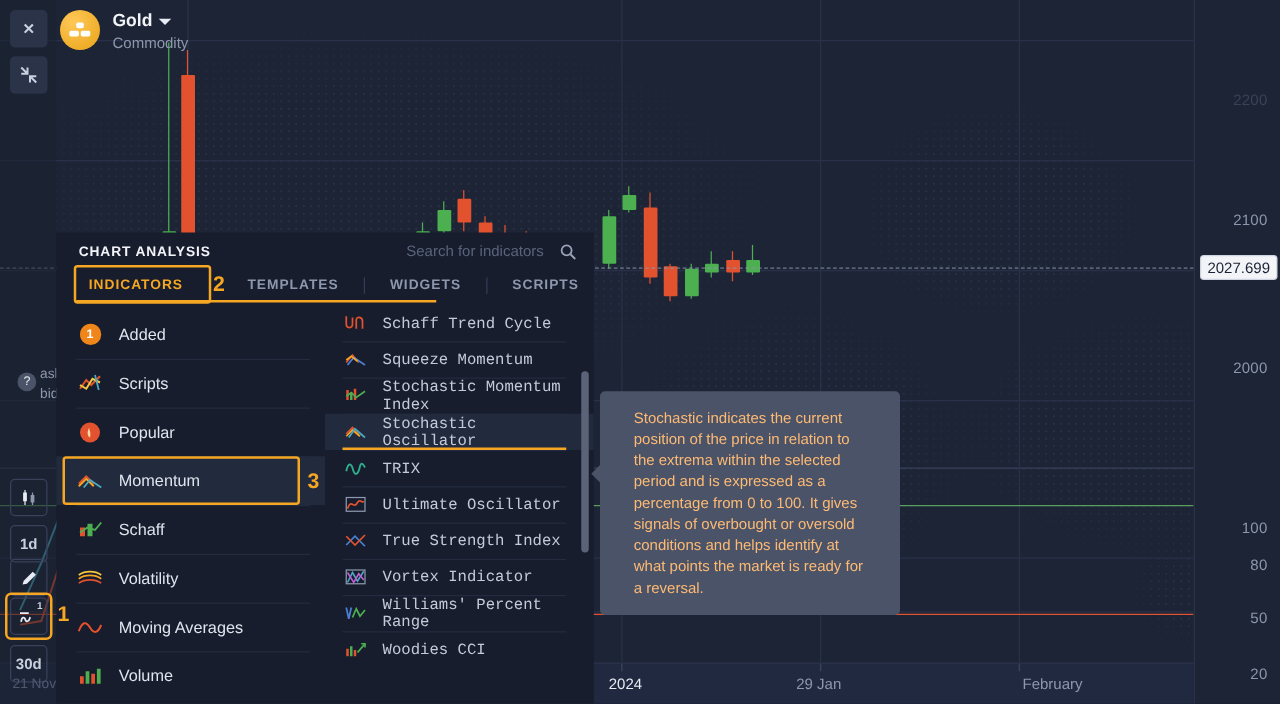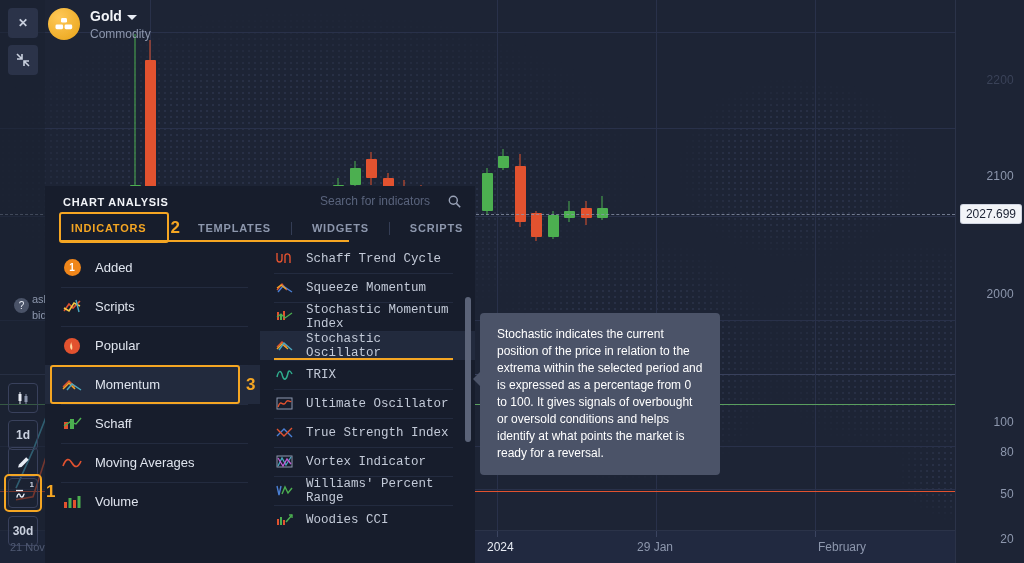--- a/index.html
+++ b/index.html
@@ -124,21 +124,21 @@
   }
   #panel-head{ position:relative; height:56px; flex:none; }
   #panel-title{
     position:absolute; left:18px; top:10px; font-size:11px; font-weight:bold;
     color:#f2f4f8; letter-spacing:.7px;
   }
   #search-box{
     position:absolute; right:14px; top:8px; display:flex; align-items:center; gap:8px;
   }
   #search-input{
-    background:transparent; border:0; outline:0; text-align:left;
+    background:transparent; border:0; outline:0; text-align:center;
     font-family:inherit; font-size:12px; color:#6d7890; width:120px;
   }
   #search-input::placeholder{ color:#59637c; }
   #tabs{
     position:absolute; left:16px; right:0; top:28px; height:28px;
     display:flex; align-items:center; gap:0;
   }
   .tab{
     font-size:11px; font-weight:bold; letter-spacing:.8px;
     color:#8d97ad; padding:6px 10px; cursor:pointer; white-space:nowrap;
@@ -190,22 +190,22 @@
   }
   .ind-ico{ width:20px; display:flex; align-items:center; justify-content:center; flex:none; }
   #list-scrollbar{
     position:absolute; right:4px; top:55px; width:6px; height:145px;
     background:#5b6378; border-radius:3px; cursor:pointer;
   }
 
   
   #tooltip{
     position:absolute; left:480px; top:313px; width:240px;
-    background:#4b5368; color:#ffffff; border-radius:4px;
-    padding:13px 17px; font-size:12px; line-height:17px; z-index:9;
+    background:#4b5368; color:#fdba74; border-radius:4px;
+    padding:13px 27px; font-size:12px; line-height:17px; z-index:9;
   }
   #tooltip::before{
     content:""; position:absolute; left:-7px; top:58px;
     border-top:8px solid transparent; border-bottom:8px solid transparent;
     border-right:8px solid #4b5368;
   }
   
   .step-num{
     position:absolute; color:#f5a623; font-size:17px; font-weight:bold; z-index:10;
   }
@@ -455,20 +455,30 @@
             <svg width="19" height="15" viewBox="0 0 19 15">
               <rect x="1" y="6" width="4" height="7" fill="#e2522f"></rect>
               <rect x="7" y="3" width="4" height="10" fill="#4caf50"></rect>
               <path d="M1 10 L7 6 L13 8 L18 2" stroke="#4caf50" stroke-width="1.5" fill="none"></path>
             </svg>
           </span>
           <span>Schaff</span>
         </div>
         <div class="cat">
           <span class="cat-ico">
+            <svg width="20" height="13" viewBox="0 0 20 13">
+              <path d="M1 4 C6 0.5 14 0.5 19 4" stroke="#f5c842" stroke-width="1.4" fill="none"></path>
+              <path d="M1 7 C6 3.5 14 3.5 19 7" stroke="#f5a623" stroke-width="1.4" fill="none"></path>
+              <path d="M1 10.5 C6 7 14 7 19 10.5" stroke="#e2522f" stroke-width="1.4" fill="none"></path>
+            </svg>
+          </span>
+          <span>Volatility</span>
+        </div>
+        <div class="cat">
+          <span class="cat-ico">
             <svg width="20" height="12" viewBox="0 0 20 12">
               <path d="M1 9 C4 1 7 1 10 6 C13 11 16 11 19 4" stroke="#e2522f" stroke-width="1.6" fill="none"></path>
             </svg>
           </span>
           <span>Moving Averages</span>
         </div>
         <div class="cat">
           <span class="cat-ico">
             <svg width="19" height="14" viewBox="0 0 19 14">
               <rect x="1" y="7" width="3" height="6" fill="#e2522f"></rect>

